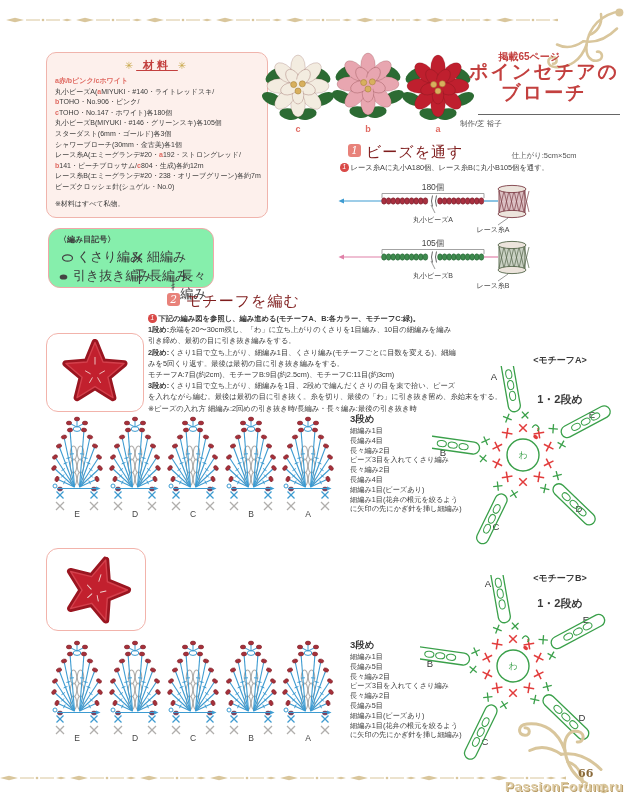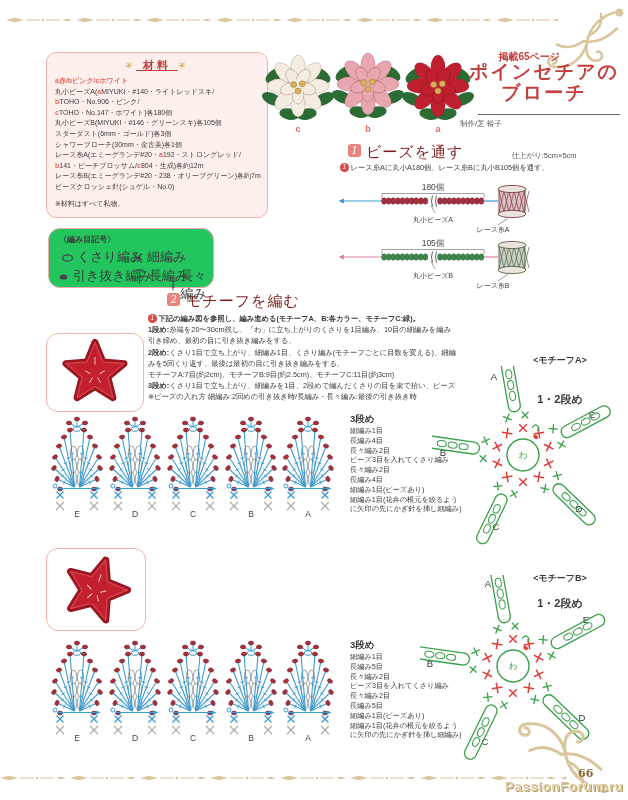--- a/index.html
+++ b/index.html
@@ -27,21 +27,21 @@
   .title-rule{left:478px;top:114px;width:142px;border-top:1px solid #666;}
   .credit{left:460px;top:119px;width:168px;text-align:left;font-size:7.5px;color:#555;}
   .fin-size{left:460px;top:131px;width:168px;text-align:center;font-size:7.5px;color:#555;margin-top:20px;}
   .photo-label{font-size:9px;color:#e06a62;font-weight:bold;text-align:center;}
   
   .num-badge{width:13px;height:13px;background:#e8827a;border-radius:3px;color:#fff;
       font-family:"DejaVu Serif",serif;font-style:italic;font-size:10.5px;line-height:13px;text-align:center;}
   .sec-title{font-family:"DejaVu Serif",serif;font-size:15px;color:#7f1d1d;letter-spacing:1px;}
   .step-line{font-size:7.3px;white-space:nowrap;}
   
-  .legend-box{left:48px;top:228px;width:166px;height:60px;background:#22c55e;
+  .legend-box{left:48px;top:228px;width:166px;height:60px;background:#86efac;
       border:1.5px solid #f0a8a8;border-radius:12px;box-sizing:border-box;}
   .legend-title{position:absolute;left:10px;top:5px;font-size:8px;font-weight:bold;}
   .leg-item{position:absolute;display:flex;align-items:center;gap:3px;font-size:13px;}
   
   .para-line{font-size:7.3px;line-height:11.2px;white-space:nowrap;}
   
   .photo-box{background:#fff;border:1.5px solid #f2b3ab;border-radius:12px;
       display:flex;align-items:center;justify-content:center;box-sizing:border-box;}
   .row3-title{font-size:9.5px;font-weight:bold;}
   .row3-item{font-size:7.2px;line-height:9.8px;white-space:nowrap;}
@@ -320,20 +320,21 @@
   <div class="abs num-badge" style="left:167px;top:293px">2</div>
   <div class="abs sec-title" style="left:186px;top:292px">モチーフを編む</div>
   <div class="abs" style="left:148px;top:313px">
     <div class="para-line"><span class="seg-circ">1</span><span class="seg-b">下記の編み図を参照し、編み進める(モチーフA、B:各カラー、モチーフC:緑)。</span></div>
     <div class="para-line"><span class="seg-b">1段め:</span><span>糸端を20〜30cm残し、「わ」に立ち上がりのくさりを1目編み、10目の細編みを編み</span></div>
     <div class="para-line"><span>引き締め、最初の目に引き抜き編みをする。</span></div>
     <div class="para-line"><span class="seg-b">2段め:</span><span>くさり1目で立ち上がり、細編み1目、くさり編み(モチーフごとに目数を変える)、細編</span></div>
     <div class="para-line"><span>みを5回くり返す。最後は最初の目に引き抜き編みをする。</span></div>
     <div class="para-line"><span>モチーフA:7目(約2cm)、モチーフB:9目(約2.5cm)、モチーフC:11目(約3cm)</span></div>
     <div class="para-line"><span class="seg-b">3段め:</span><span>くさり1目で立ち上がり、細編みを1目、2段めで編んだくさりの目を束で拾い、ビーズ</span></div>
+    <div class="para-line"><span>を入れながら編む。最後は最初の目に引き抜く。糸を切り、最後の「わ」に引き抜き留め、糸始末をする。</span></div>
     <div class="para-line"><span>※ビーズの入れ方 細編み:2回めの引き抜き時/長編み・長々編み:最後の引き抜き時</span></div>
   </div>
 
   <div class="abs photo-box" style="left:46px;top:333px;width:98px;height:79px">
     <svg width="72" height="68" viewBox="0 0 100 100">
         <use href="#star5"></use>
       </svg>
   </div>
 
   <svg class="abs petal" style="left:48px;top:416px" width="58" height="104" viewBox="0 0 58 104">

